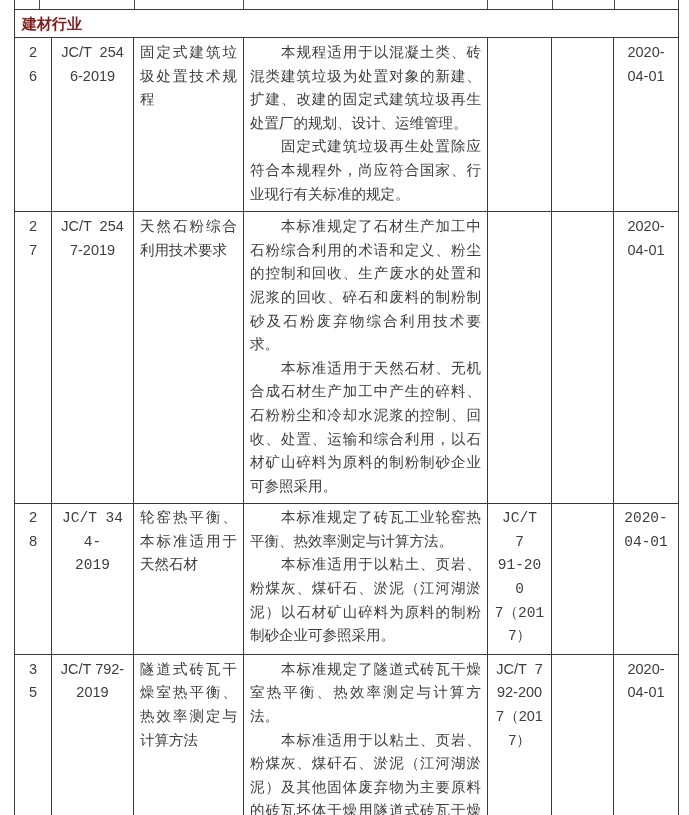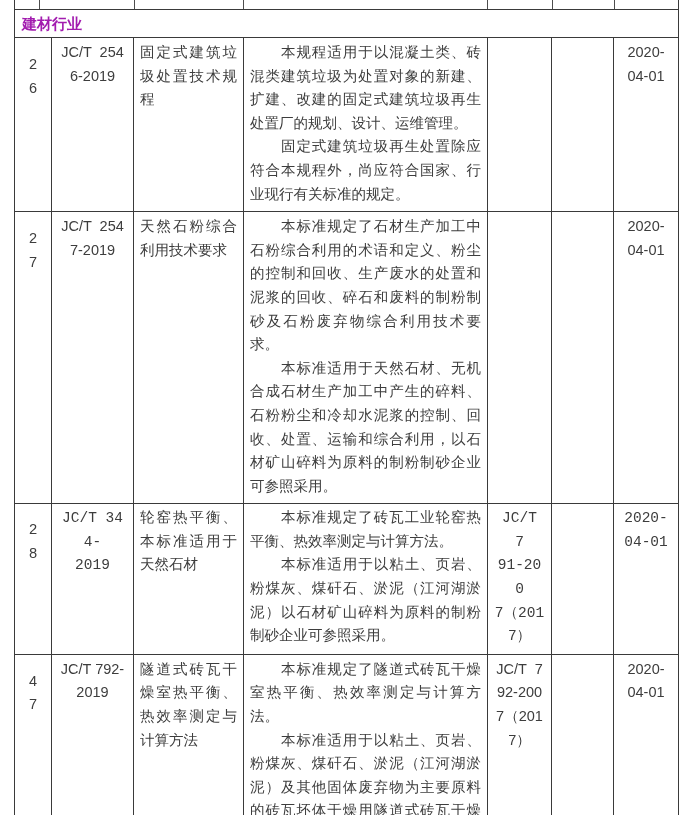--- a/index.html
+++ b/index.html
@@ -29,32 +29,32 @@
     overflow: hidden;
   }
   
   tr.cut-top td { height: 18px; border-left: none; border-right: none; padding: 0; }
   tr.cut-top td:first-child { border-left: 1px solid #3a3a3a; }
   tr.cut-top td:last-child  { border-right: 1px solid #3a3a3a; }
 
   tr.hrow { height: 28px; }
   tr.hrow td {
     font-weight: bold;
-    color: #a21caf;
+    color: #7f1d1d;
     font-size: 15px;
     line-height: 22px;
     padding: 3px 6px 2px 7px;
   }
   tr.r26 { height: 173px; }
   tr.r27 { height: 268px; }
   tr.r28 { height: 150px; font-family: Liberation Mono, monospace; }
   tr.r29 { height: 169px; }
 
   td.c-no { text-align: center; padding-left: 2px; padding-right: 2px; }
-  td.c-no .stack { width: 1.3ch; margin: 12px auto; word-break: break-all; }
+  td.c-no .stack { width: 1.3ch; margin: 0 auto; word-break: break-all; }
   td.c-code, td.c-replaced, td.c-date { white-space: pre-wrap; word-break: break-all; text-align: center; }
   td.c-title { text-align: justify; }
   td.c-scope { text-align: justify; white-space: pre-wrap; padding-left: 7px; padding-right: 6px; margin-top: 48px; }
 
   
   .tick { position: absolute; top: 0; width: 1px; height: 9px; background: #4d4d4d; }
 </style>
 </head>
 <body>
 
@@ -136,21 +136,21 @@
 91-200
 7（201
 7）</td>
       <td></td>
       <td class="c-date">2020-
 04-01</td>
     </tr>
 
     <tr class="r29">
       <td class="c-no">
-            <div class="stack">47</div>
+            <div class="stack">35</div>
           </td>
       <td class="c-code">JC/T 792-
 2019</td>
       <td class="c-title">隧道式砖瓦干燥室热平衡、热效率测定与计算方法</td>
       <td class="c-scope">　　本标准规定了隧道式砖瓦干燥室热平衡、热效率测定与计算方法。
 　　本标准适用于以粘土、页岩、粉煤灰、煤矸石、淤泥（江河湖淤泥）及其他固体废弃物为主要原料的砖瓦坯体干燥用隧道式砖瓦干燥室。</td>
       <td class="c-replaced">JC/T  7
 92-200
 7（201
 7）</td>

